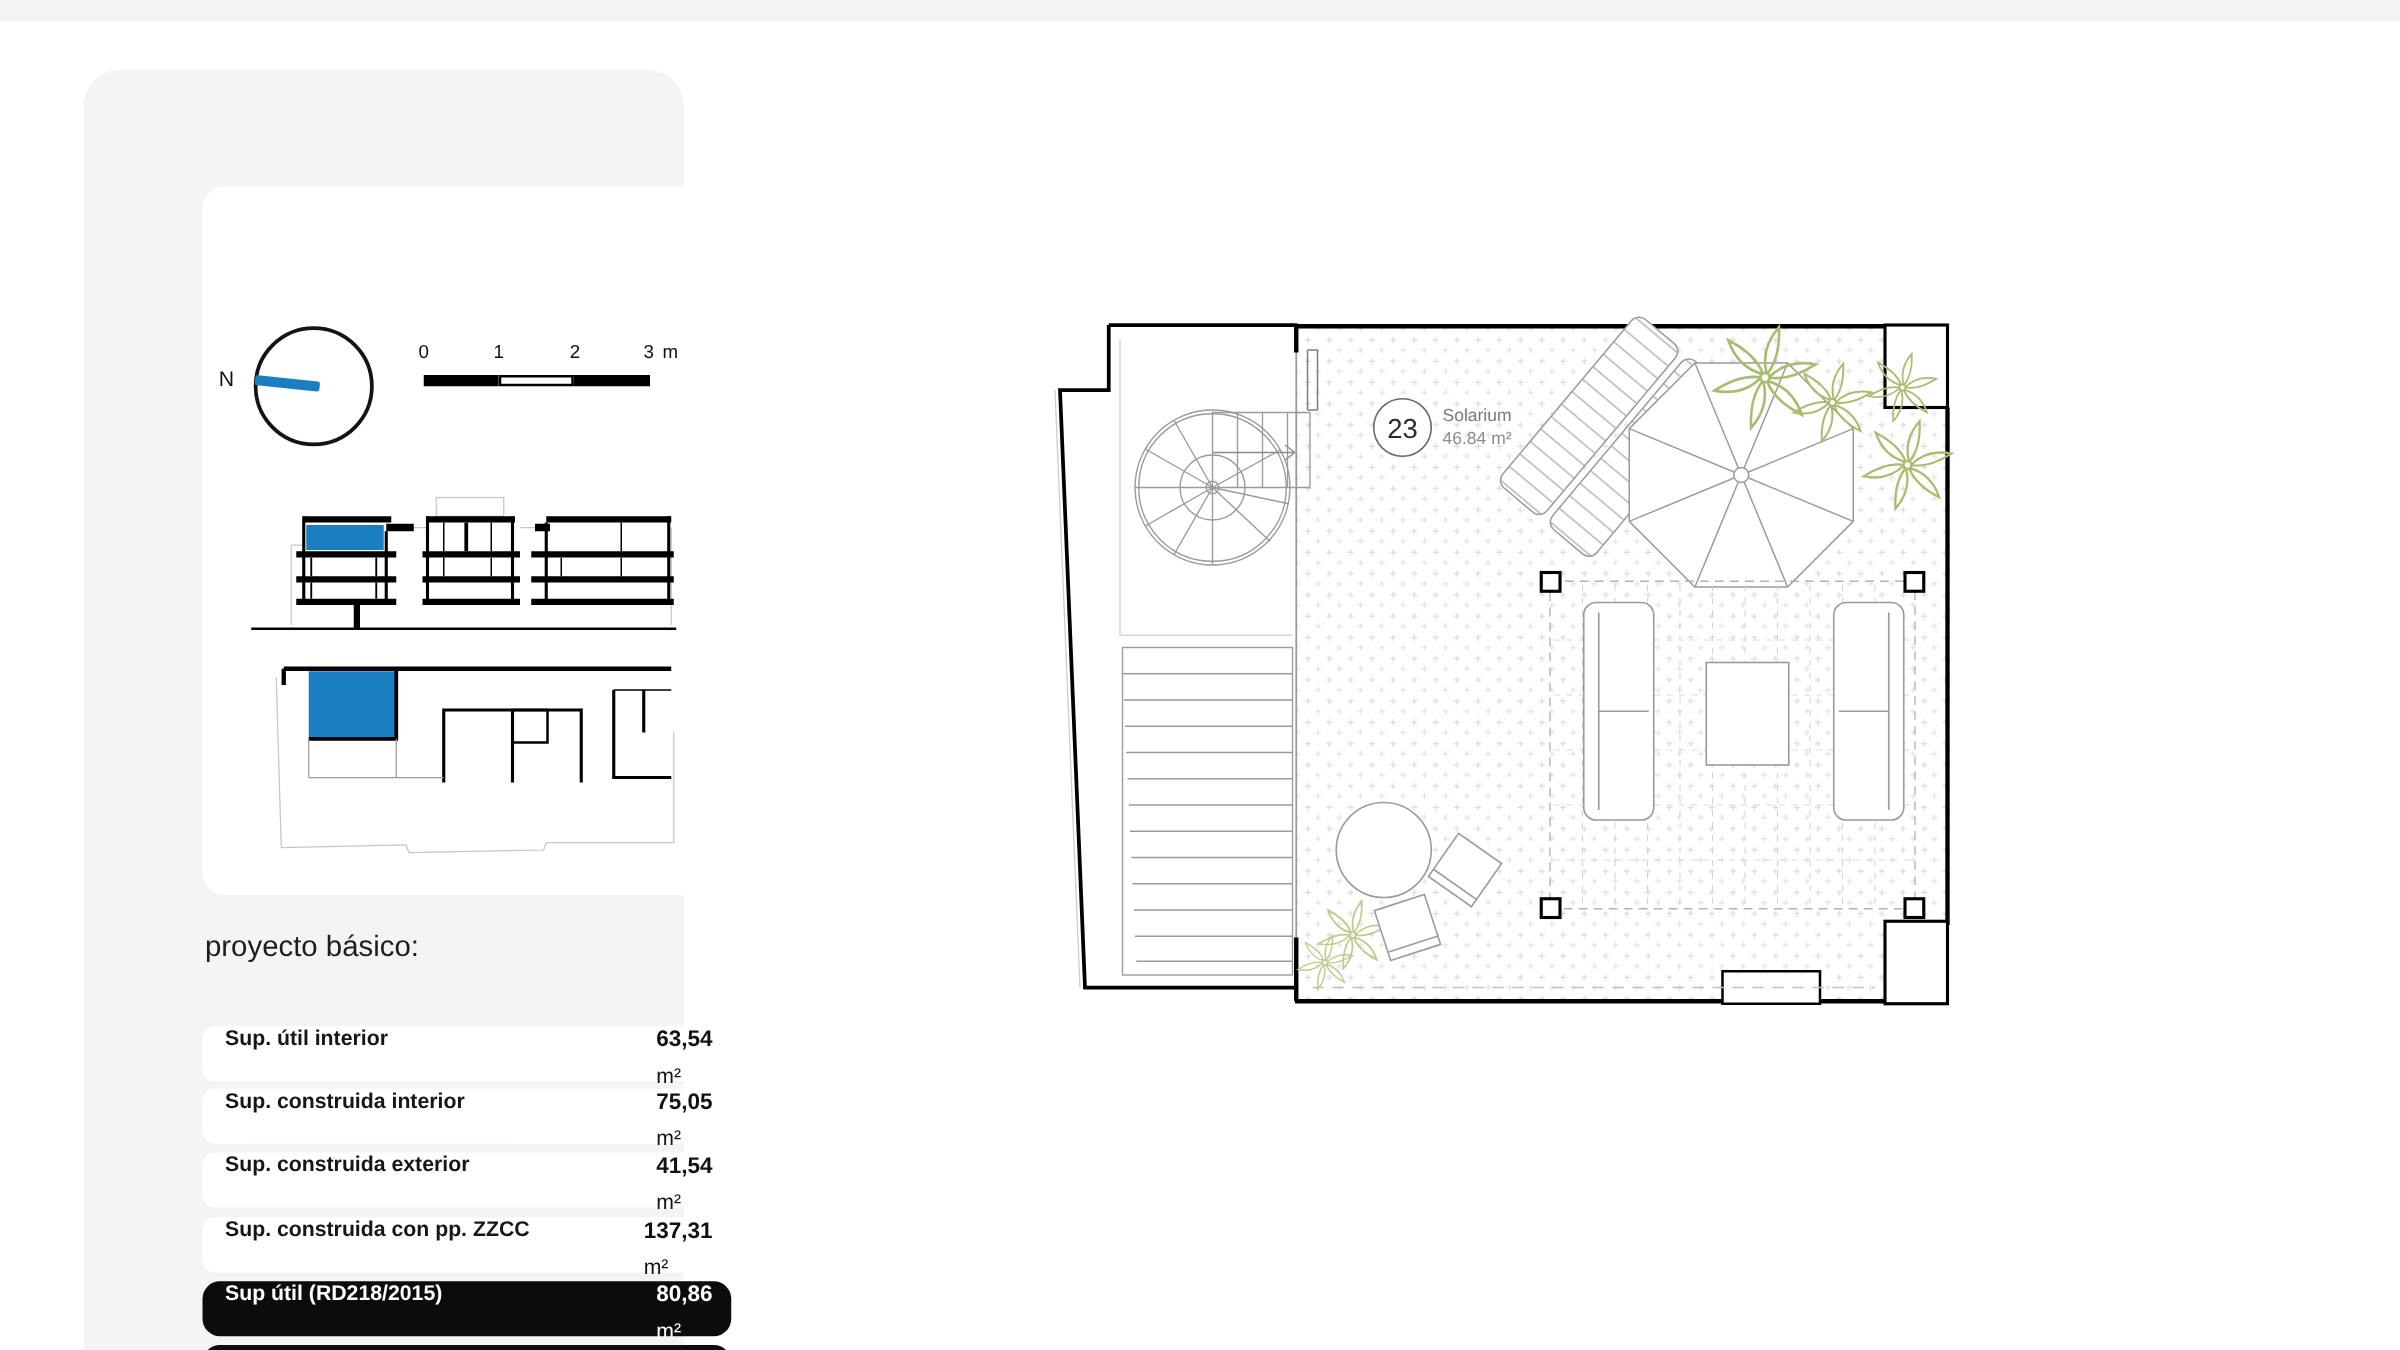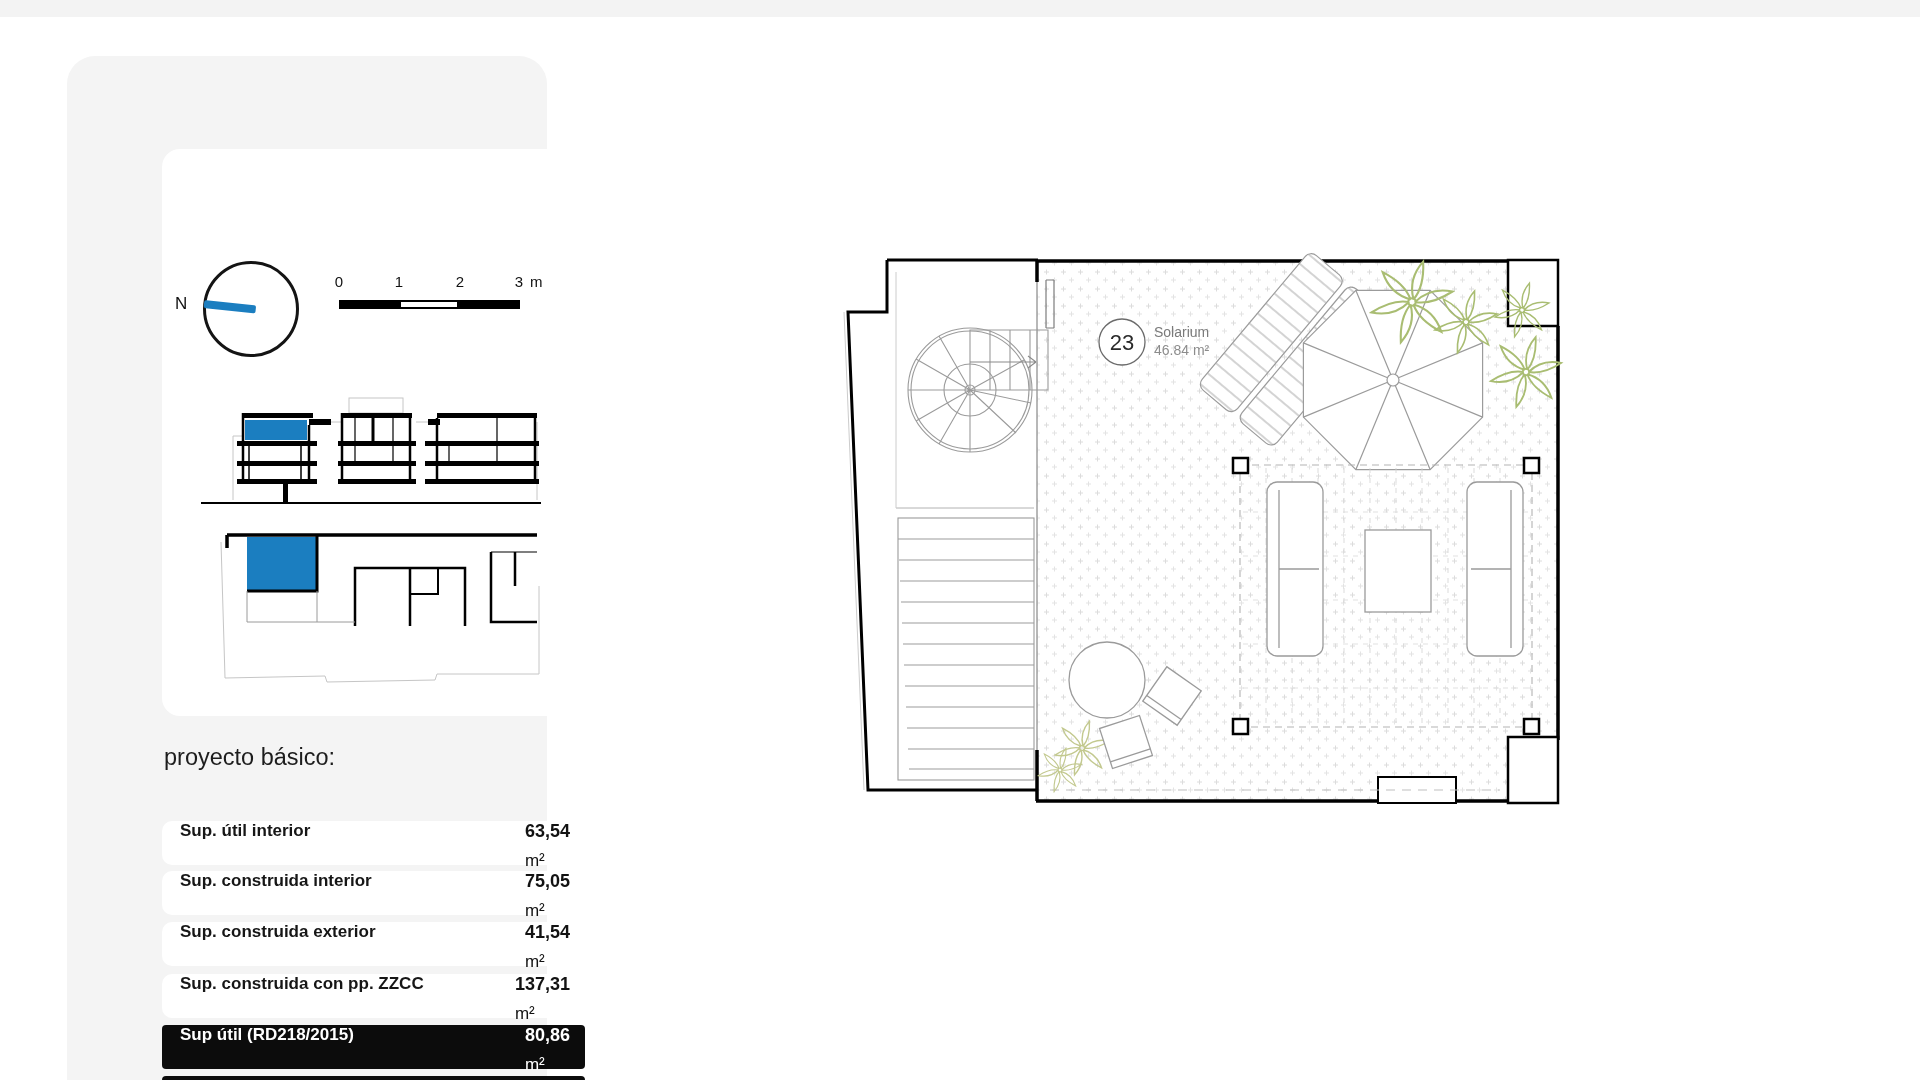--- a/index.html
+++ b/index.html
@@ -42,21 +42,21 @@
   
   .row{
     position:absolute;left:95px;width:423px;height:44px;box-sizing:border-box;
     display:flex;align-items:flex-start;justify-content:space-between;
     padding:0 15px 0 18px;background:#ffffff;border-radius:10px;
   }
   .row .label{font-size:17px;font-weight:700;color:#161616;}
   .row .val{display:flex;align-items:baseline;gap:9px;flex-direction:column;}
   .row .num{font-size:18px;font-weight:700;color:#121212;}
   .row .unit{font-size:17px;font-weight:400;color:#121212;}
-  .row.dark{background:#0c0c0c;border-radius:4px;gap:32px;}
+  .row.dark{background:#0c0c0c;border-radius:14px;gap:32px;}
   .row.dark .label,.row.dark .num,.row.dark .unit{color:#ffffff;}
   .row.dark .label{font-weight:600;}
   .row.tall{height:62px;align-items:flex-start;padding-top:9px;}
   .r1{top:765px;} .r2{top:815px;} .r3{top:866px;} .r4{top:918px;gap:23px;}
   .r5{top:969px;} .r6{top:1020px;}
   
   .mini-elevation{position:absolute;left:130px;top:336px;}
   .mini-keyplan{position:absolute;left:138px;top:470px;}
   .main-plan{position:absolute;left:820px;top:250px;}
   svg{display:block;}

